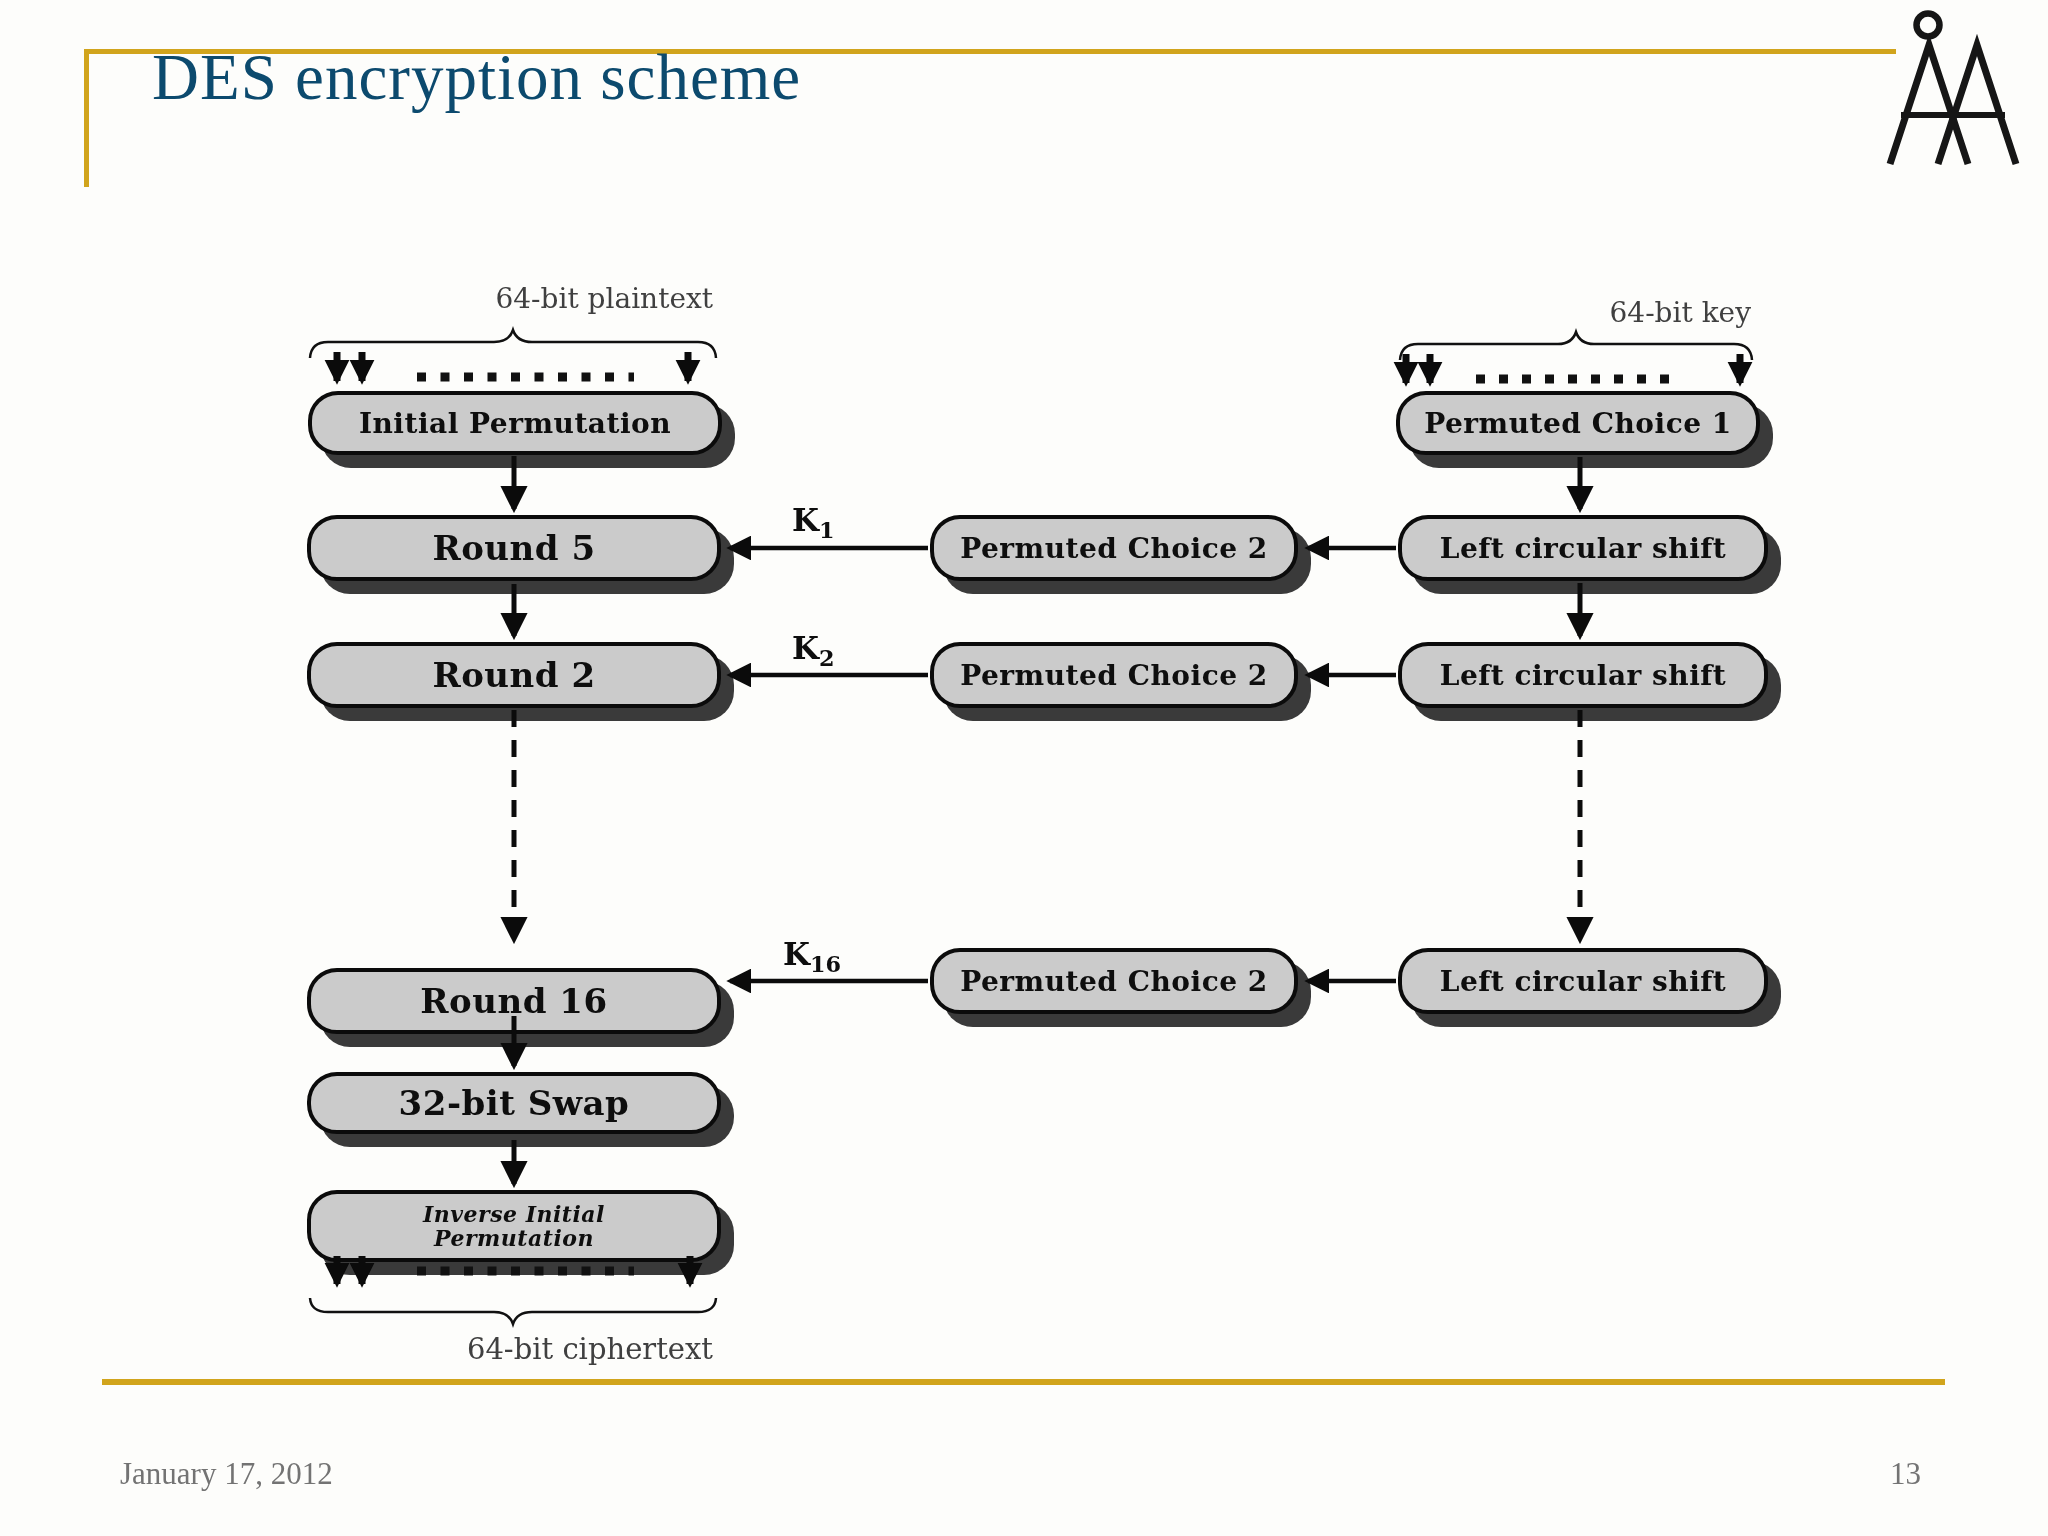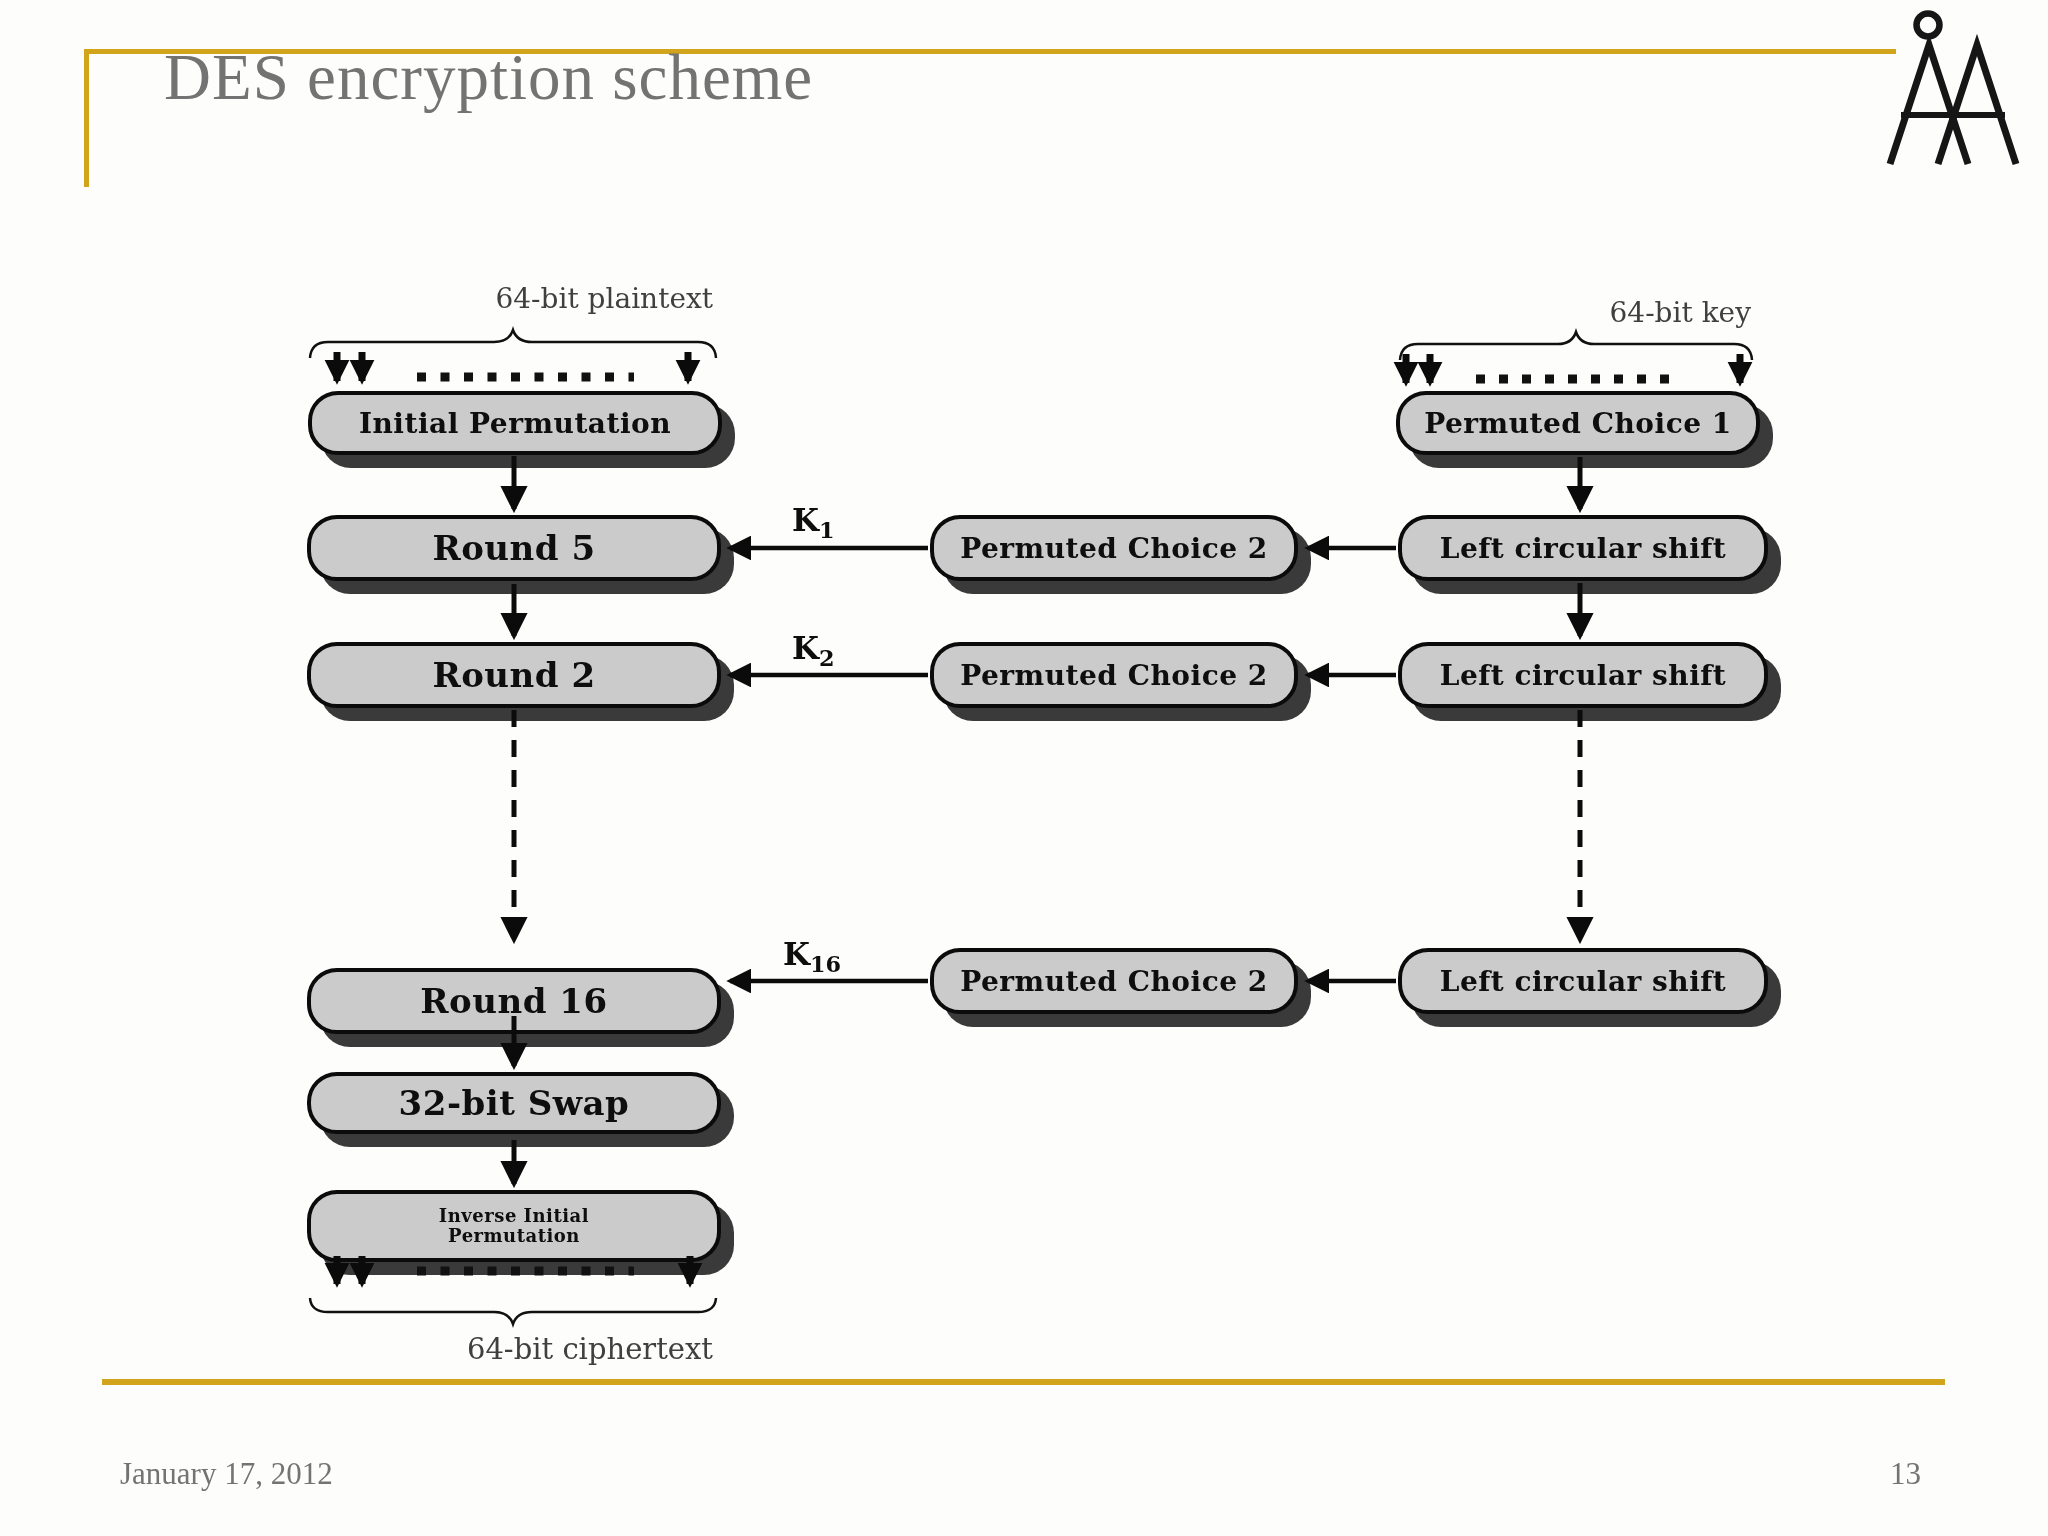--- a/index.html
+++ b/index.html
@@ -4,41 +4,41 @@
 <style>
   html,body{margin:0;padding:0;}
   body{
     width:2048px;height:1536px;position:relative;overflow:hidden;
     background:#FDFDFB;
     font-family:"Liberation Serif", serif;
   }
   
   .rule{position:absolute;background:#D1A41C;}
   .slide-title{
-    position:absolute;left:164px;top:42px;width:1400px;
-    font-size:65px;color:#737373;letter-spacing:1px;line-height:1.1;
+    position:absolute;left:152px;top:42px;width:1400px;
+    font-size:65px;color:#0c4a6e;letter-spacing:1px;line-height:1.1;
     font-family:"Liberation Serif", serif;
   }
   .footer-text{
     position:absolute;font-size:31px;color:#737373;
     font-family:"Liberation Serif", serif;
   }
   
   .box{
     position:absolute;box-sizing:border-box;
     background:#CBCBCB;border:4px solid #0B0B0B;border-radius:30px;
     box-shadow:13px 13px 0 #3A3A3A;
     display:flex;flex-direction:column;align-items:center;justify-content:center;
     font-family:"DejaVu Serif","Liberation Serif",serif;
     font-weight:bold;color:#0E0E0E;letter-spacing:0.5px;
     z-index:2;text-align:center;
   }
   .f-big{font-size:34px;}
   .f-med{font-size:28px;}
-  .f-two{font-size:18px;line-height:1.1;}
+  .f-two{font-size:22px;line-height:1.1;font-style:italic;}
   .io-label{
     position:absolute;font-family:"DejaVu Serif","Liberation Serif",serif;
     font-weight:normal;color:#404040;font-size:28px;text-align:right;z-index:6;
   }
   .k-label{
     position:absolute;font-family:"DejaVu Serif","Liberation Serif",serif;
     font-weight:bold;color:#0E0E0E;font-size:31px;z-index:6;
   }
   .k-label sub{font-size:0.72em;line-height:0;}
   svg.overlay{position:absolute;left:0;top:0;z-index:5;pointer-events:none;}

